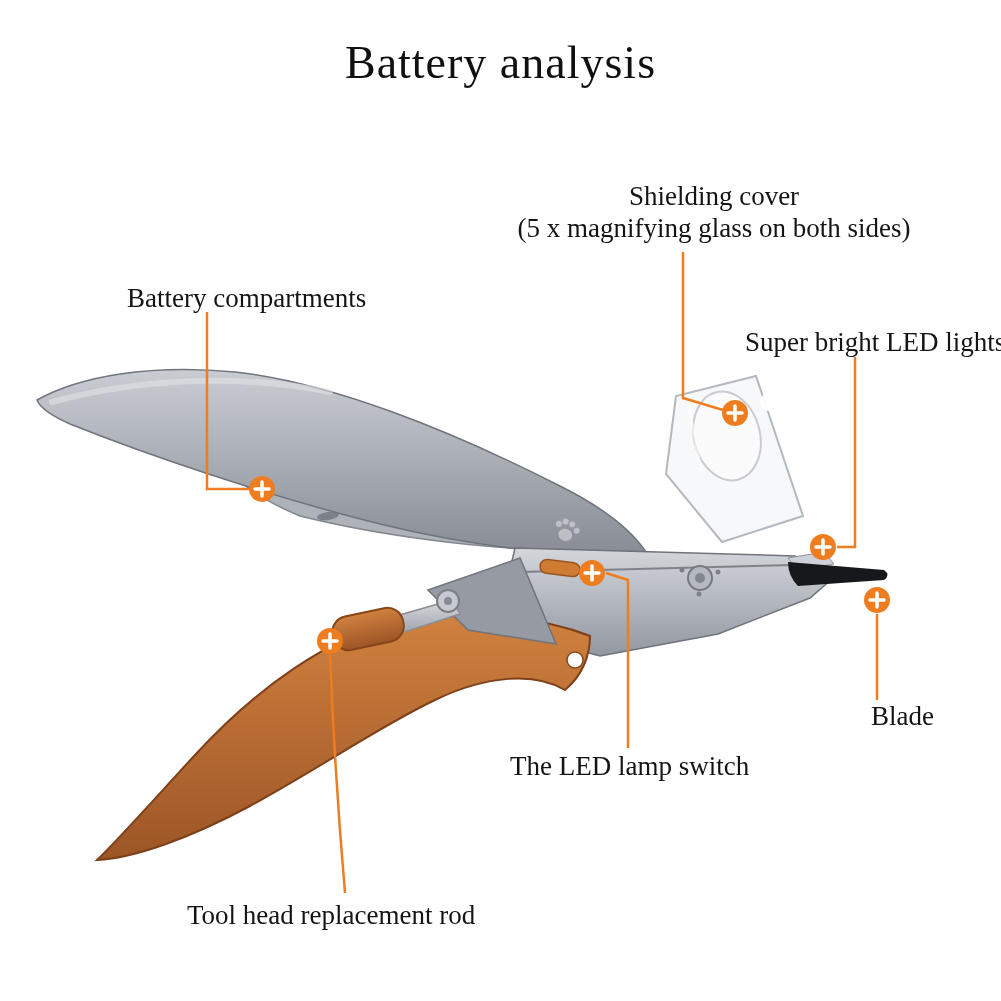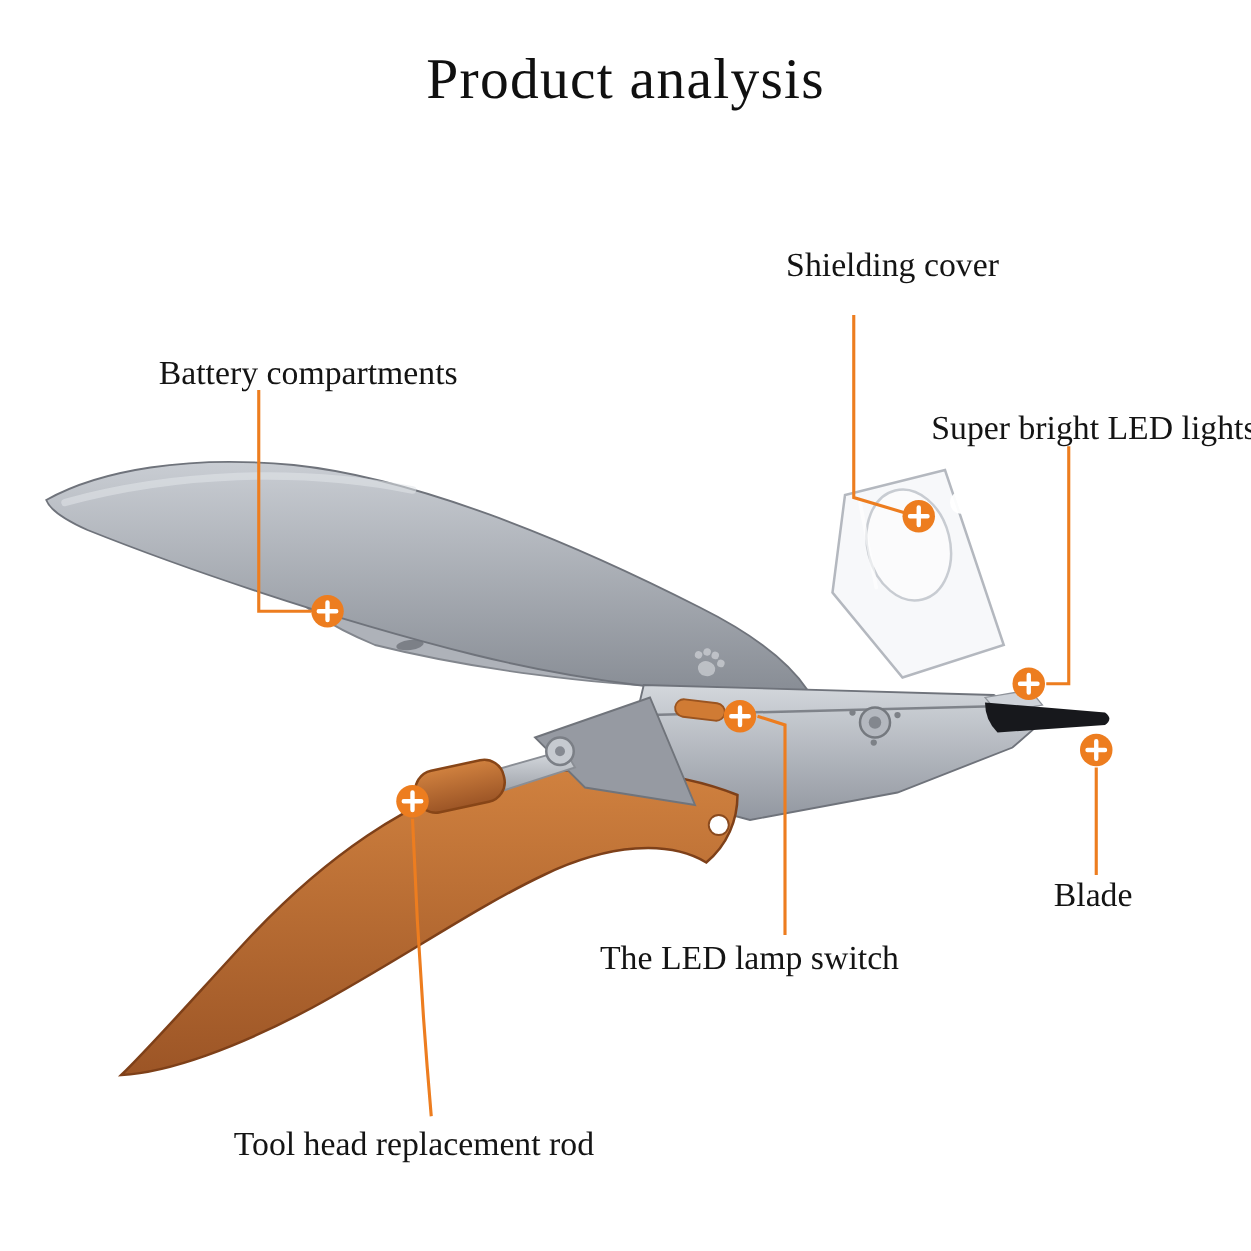--- a/index.html
+++ b/index.html
@@ -39,29 +39,28 @@
     white-space: nowrap;
     color: #141414;
   }
   .callout-label.centered {
     transform: translateX(-50%);
     text-align: center;
     white-space: nowrap;
   }
   .two-line div {
     line-height: 32px;
-    margin-top: 16px;
   }
 </style>
 </head>
 <body>
 
 <div id="canvas">
 
-  <div class="diagram-title">Product analysis</div>
+  <div class="diagram-title">Battery analysis</div>
 
   <svg id="illustration" viewBox="0 0 1001 1001">
     <defs>
       <linearGradient id="grayGrad" x1="0" y1="0" x2="0" y2="1">
         <stop offset="0" stop-color="#c9cdd3"></stop>
         <stop offset="1" stop-color="#878c94"></stop>
       </linearGradient>
       <linearGradient id="bodyGrad" x1="0" y1="0" x2="0" y2="1">
         <stop offset="0" stop-color="#d3d7dc"></stop>
         <stop offset="1" stop-color="#9297a0"></stop>
@@ -150,25 +149,26 @@
       </g>
       <g transform="translate(330,641)">
         <circle r="13" fill="#ed7d1f"></circle>
         <path d="M -7 0 H 7 M 0 -7 V 7" stroke="#ffffff" stroke-width="3.5" stroke-linecap="round"></path>
       </g>
     </g>
   </svg>
 
   <div class="callout-label centered two-line" style="left:714px; top:180px;">
     <div>Shielding cover</div>
+    <div>(5 x magnifying glass on both sides)</div>
   </div>
 
   <div class="callout-label" style="left:127px; top:283px;">Battery compartments</div>
 
   <div class="callout-label" style="left:697px; top:327px;margin-left:48px;">Super bright LED lights</div>
 
-  <div class="callout-label" style="left:843px; top:701px;">Blade</div>
+  <div class="callout-label" style="left:871px; top:701px;">Blade</div>
 
-  <div class="callout-label" style="left:480px; top:751px;">The LED lamp switch</div>
+  <div class="callout-label" style="left:510px; top:751px;">The LED lamp switch</div>
 
   <div class="callout-label" style="left:187px; top:900px;">Tool head replacement rod</div>
 
 </div>
 
 </body></html>

